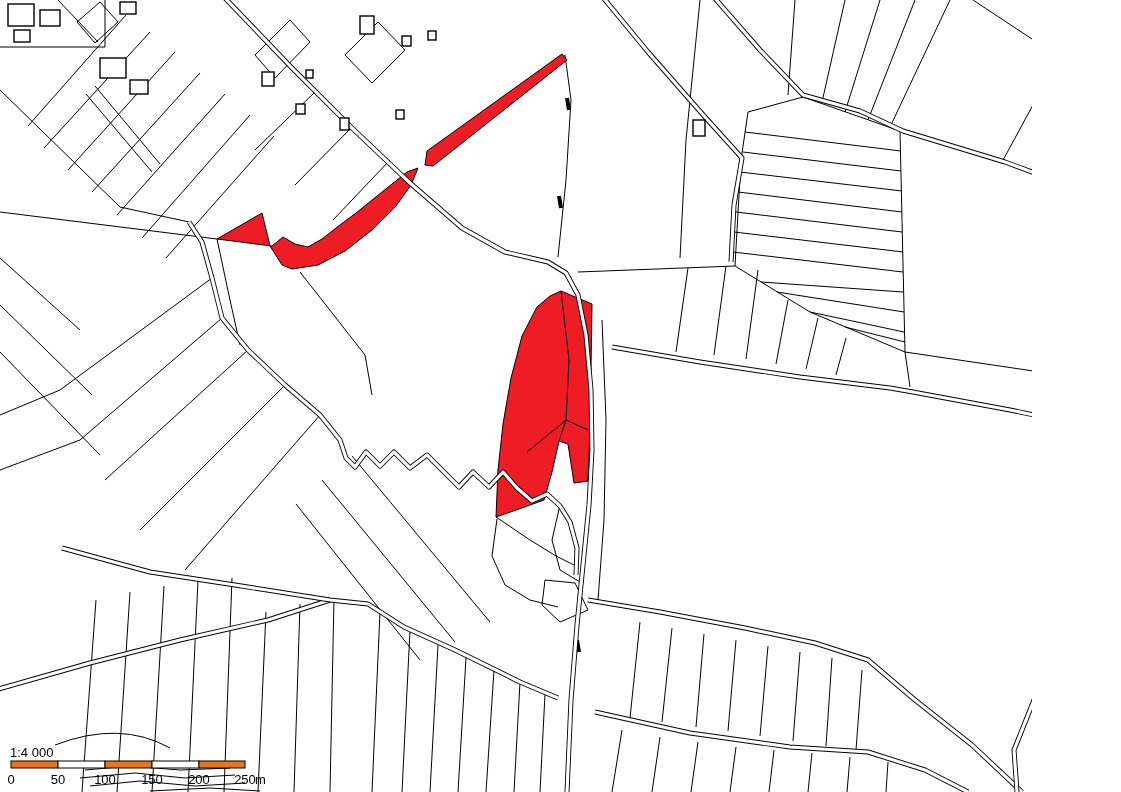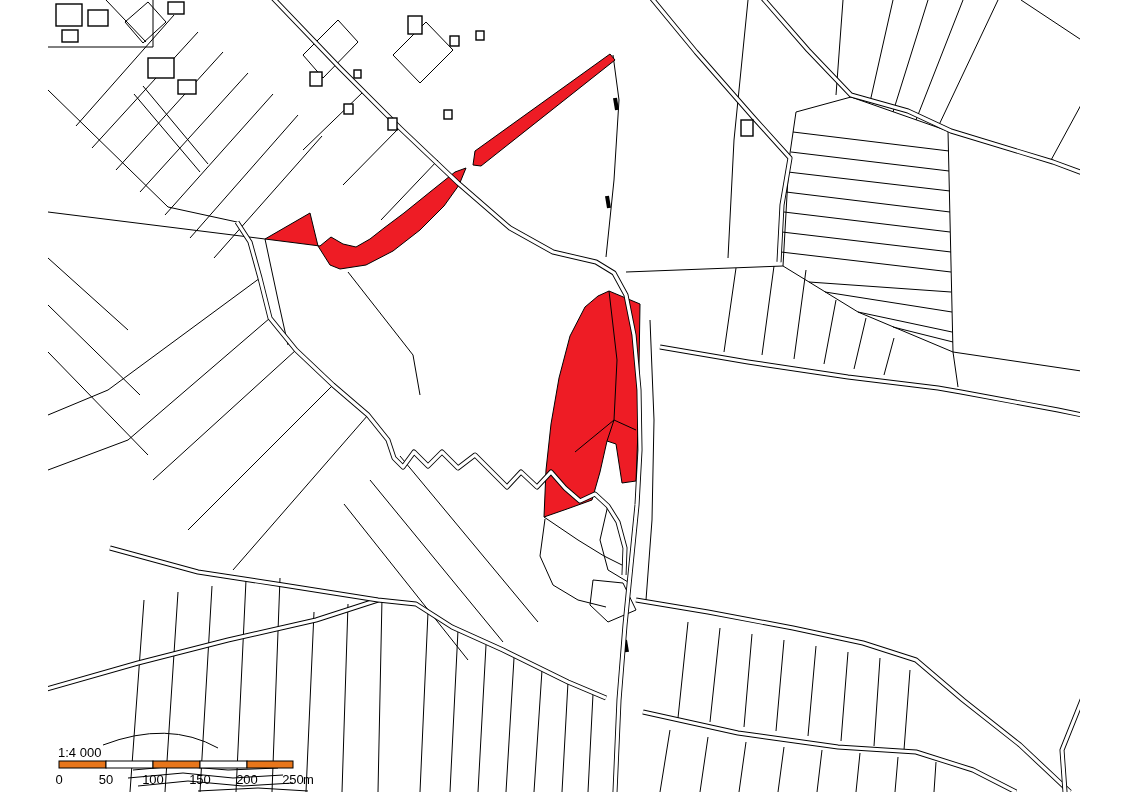--- a/index.html
+++ b/index.html
@@ -1,17 +1,17 @@
 <!DOCTYPE html>
 <html style="--bg: #ffffff; --ink: #000000; --red: #ee1c25; --bar: #e8761b;"><head>
 <meta charset="utf-8">
 <style>
   html,body{margin:0;padding:0;background:#fff;}
   #stage{position:relative;width:1032px;height:792px;background:var(--bg,#fff);overflow:hidden;
-         font-family:"Liberation Sans", sans-serif;padding-left:48px;}
+         font-family:"Liberation Sans", sans-serif;}
   svg{display:block;}
   .pline{fill:none;stroke:var(--ink,#000);stroke-width:1;}
   .road-casing{fill:none;stroke:var(--ink,#000);stroke-width:5;stroke-linejoin:round;stroke-linecap:butt;}
   .road-fill{fill:none;stroke:#fff;stroke-width:3.2;stroke-linejoin:round;stroke-linecap:butt;}
   .red-parcel{fill:var(--red,#ee1c25);stroke:var(--ink,#000);stroke-width:1;}
   .building{fill:#fff;stroke:var(--ink,#000);stroke-width:1.4;}
   .tick-dash{stroke:var(--ink,#000);stroke-width:4;}
   .bar-seg-orange{fill:var(--bar,#e8761b);stroke:var(--ink,#000);stroke-width:1;}
   .bar-seg-white{fill:#fff;stroke:var(--ink,#000);stroke-width:1;}
   .scale-text{font-family:"Liberation Sans", sans-serif;font-size:13px;fill:var(--ink,#000);}

